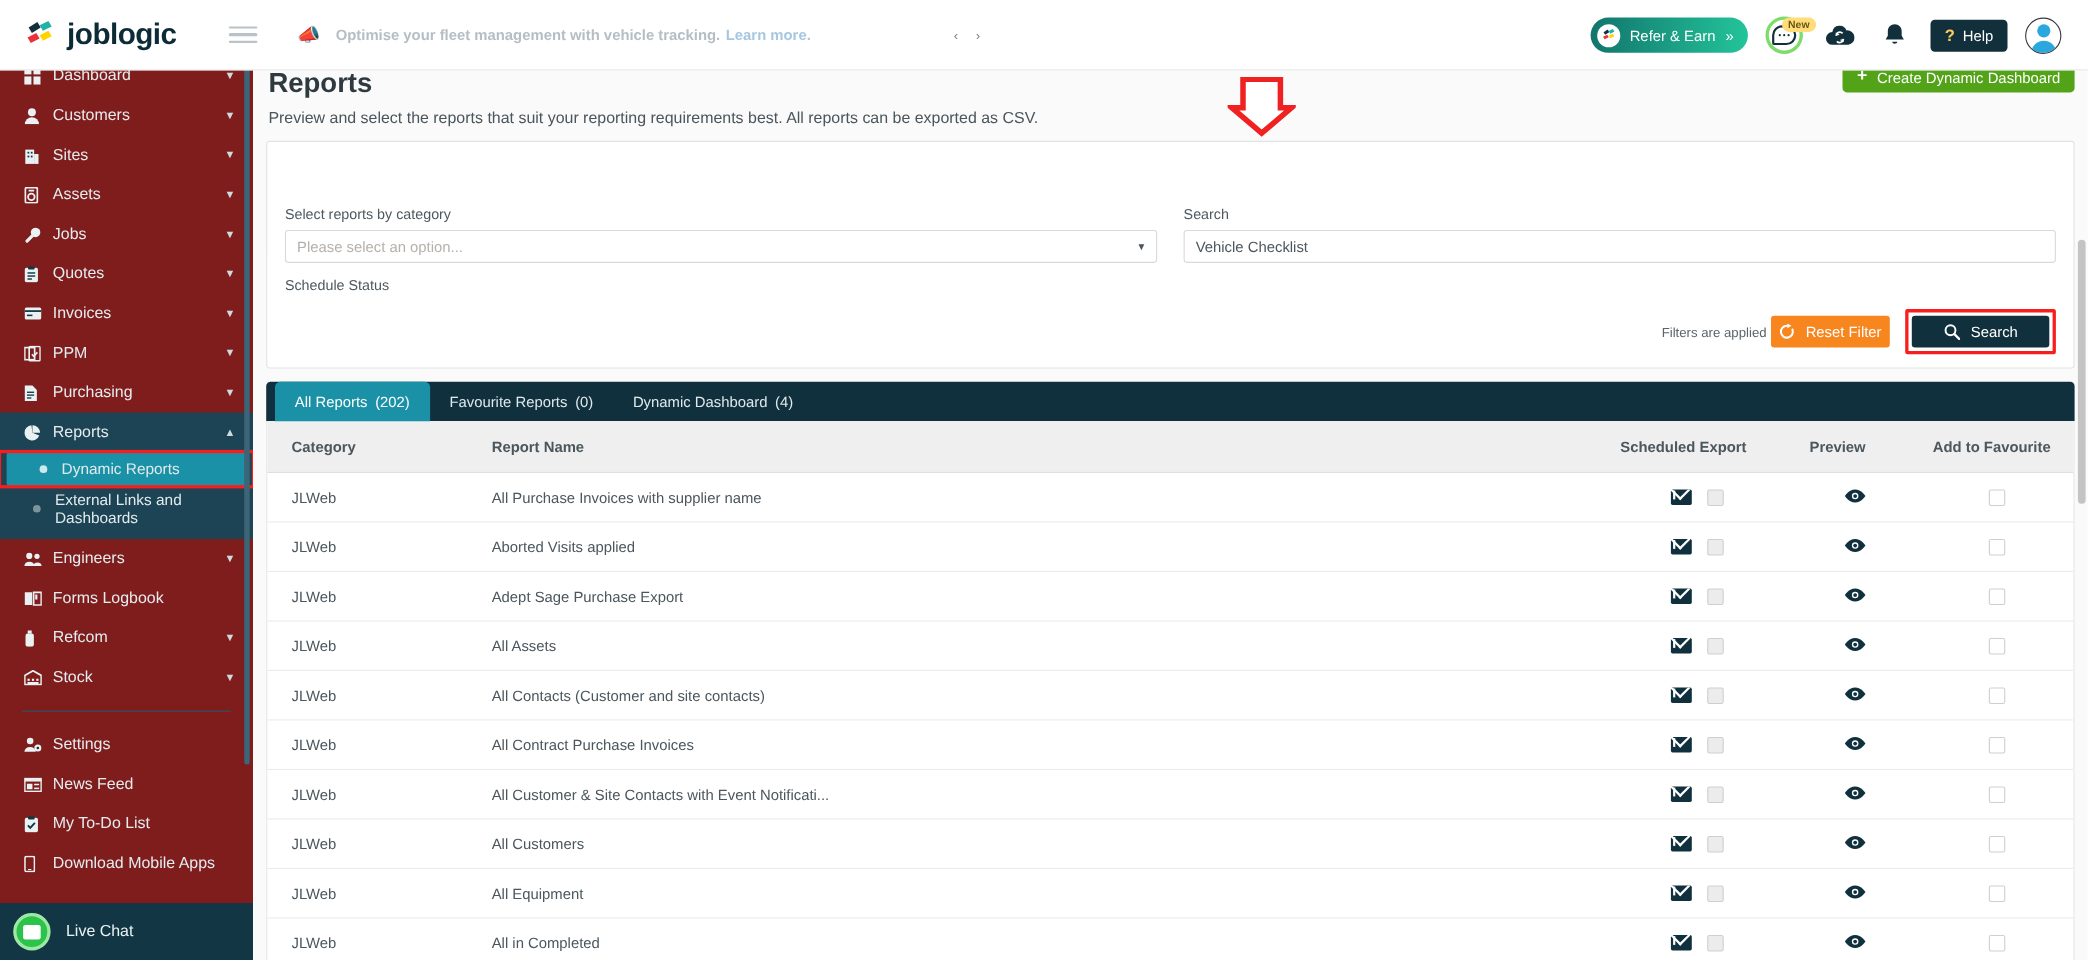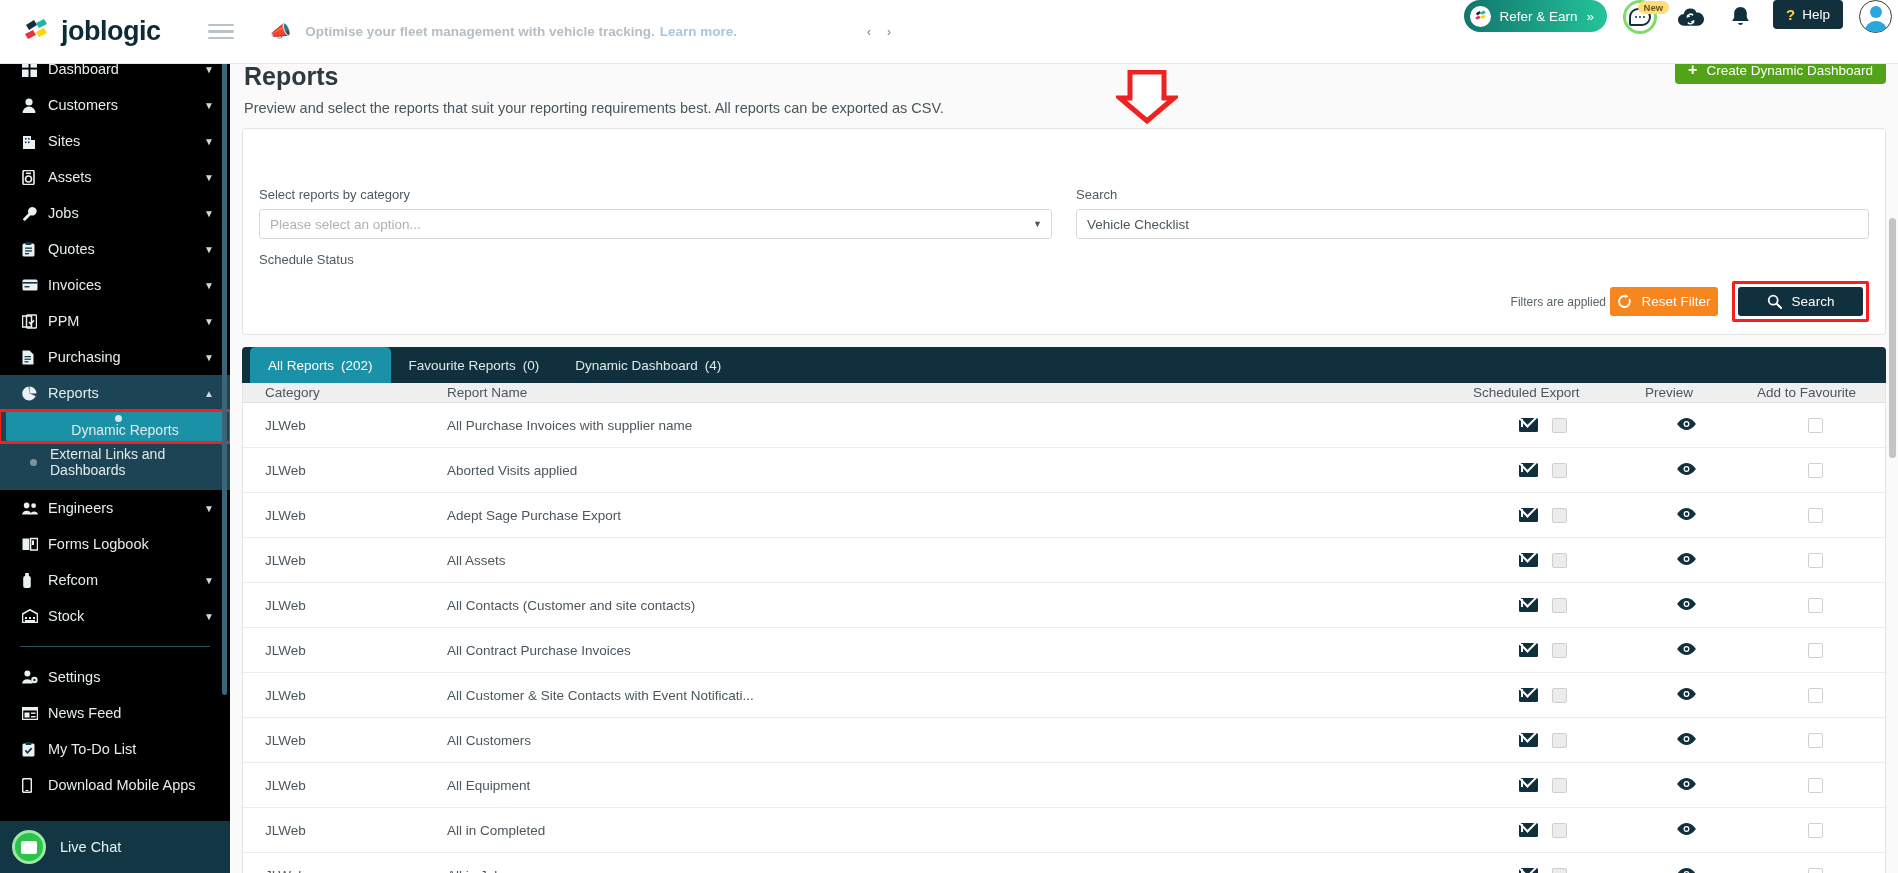--- a/index.html
+++ b/index.html
@@ -23,21 +23,21 @@
   .brand-text { font-size: 27px; font-weight: bold; color: #0d2b36; letter-spacing: -0.5px; }
   .hamburger { margin-left: 8px; width: 26px; cursor: pointer; }
   .hamburger span { display: block; height: 2.5px; background: #b9c2c7; margin: 4px 0; border-radius: 2px; }
 
   .announce { display: flex; align-items: center; margin-left: 36px; flex: 0 0 auto; }
   .announce-icon { font-size: 17px; color: #5a6a72; margin-right: 14px; }
   .announce-text { font-size: 13.5px; color: #b4bec4; font-weight: bold; }
   .announce-link { color: #a6c7e0; }
   .announce-nav { margin-left: 130px; display: flex; gap: 16px; color: #70808a; font-size: 12px; }
 
-  .topright { position: absolute; right: 6px; top: 0; height: 64px; display: flex; align-items: flex-start; gap: 16px; }
+  .topright { position: absolute; right: 24px; top: 0; height: 64px; display: flex; align-items: center; gap: 16px; }
   .refer-btn {
     display: flex; align-items: center; gap: 9px;
     background: linear-gradient(90deg, #12756d 0%, #23c49a 100%);
     color: #fff; border-radius: 18px; height: 32px; padding: 0 13px 0 6px;
     font-size: 13.5px; cursor: pointer; white-space: nowrap;
   }
   .refer-dot { width: 21px; height: 21px; border-radius: 50%; background: #fff; display:flex; align-items:center; justify-content:center;}
   .ico-btn { position: relative; width: 34px; height: 34px; display: flex; align-items: center; justify-content: center; cursor: pointer; }
   .chat-ring {
     width: 34px; height: 34px; border-radius: 50%;
@@ -56,38 +56,38 @@
     font-size: 13.5px; cursor: pointer;
   }
   .help-q { color: #ffcd56; font-weight: bold; font-size: 15px; }
   .avatar { width: 33px; height: 33px; border-radius: 50%; background: #fff; border: 1.5px solid #3a3a3a; overflow: hidden; position: relative; cursor: pointer; }
   .avatar .head { position: absolute; left: 50%; top: 5px; transform: translateX(-50%); width: 12px; height: 12px; border-radius: 50%; background: #2aa7dd; }
   .avatar .body { position: absolute; left: 50%; bottom: -5px; transform: translateX(-50%); width: 23px; height: 16px; border-radius: 12px 12px 0 0; background: #2aa7dd; }
 
   
   .sidebar {
     position: absolute; top: 48px; left: 0; width: 230px; bottom: 0;
-    background: #000000; overflow: hidden; z-index: 30;
+    background: #7f1d1d; overflow: hidden; z-index: 30;
     border-top: 3px solid #0e2936;
   }
   .sb-scroll { position: absolute; top: 0; left: 0; right: 0; bottom: 0; }
   .sb-item {
     display: flex; align-items: center; height: 36px; padding: 0 16px 0 22px;
     color: #e5ecef; font-size: 14.5px; cursor: pointer; position: relative;
   }
   .sb-item .ic { width: 22px; font-size: 14px; color: #e9eff1; display: flex; align-items: center; }
   .sb-item .lbl { flex: 1; padding-left: 4px; }
   .sb-item .chev { font-size: 10px; color: #cfdade; }
   .sb-group { background: #1c4455; }
   .sb-sub {
     display: flex; align-items: center; min-height: 31px; padding: 4px 10px 4px 30px;
     font-size: 14px; color: #e2eaed; cursor: pointer; line-height: 1.15;
   }
   .sb-sub .bullet { width: 7px; height: 7px; border-radius: 50%; background: #7e949d; margin-right: 13px; flex: 0 0 auto; }
-  .sb-sub.active { background: #1a91a6; margin: 0 6px; border-radius: 3px; flex-direction: column; }
+  .sb-sub.active { background: #1a91a6; margin: 0 6px; border-radius: 3px; }
   .sb-sub.active .bullet { background: #cfe8ee; }
   .sb-highlight { outline: 3px solid #f81e1e; outline-offset: -1px; }
   .sb-divider { height: 1px; background: #2b5566; margin: 12px 20px; }
   .sb-track { position: absolute; right: 3px; top: 4px; width: 5px; bottom: 22px; }
   .sb-thumb { position: absolute; top: 0; width: 5px; height: 640px; border-radius: 3px; background: #3c6577; }
   .livechat {
     position: absolute; left: 0; bottom: 0; height: 52px; width: 230px;
     display: flex; align-items: center; padding-left: 12px; gap: 14px;
     color: #eaf2f4; font-size: 14.5px; background: #133644;
   }
@@ -141,21 +141,21 @@
   
   .panel { margin: 12px 12px 0 12px; }
   .tabs { display: flex; background: #11303d; border-radius: 4px 4px 0 0; height: 36px; align-items: stretch; padding-left: 8px; }
   .tab {
     display: flex; align-items: center; gap: 7px; padding: 0 18px;
     color: #dfe9ec; font-size: 13.5px; cursor: pointer;
   }
   .tab.active { background: #1a91a6; color: #fff; border-radius: 5px 5px 0 0; }
   .tbl { background: #fff; border: 1px solid #e6e6e6; border-top: none; }
   .tr { display: flex; align-items: center; height: 45px; border-bottom: 1px solid #ececec; font-size: 13.5px; color: #4b565d; }
-  .thead { background: #efefef; height: 20px; color: #4b565d; border-bottom: 1px solid #e0e0e0; }
+  .thead { background: #efefef; height: 47px; color: #4b565d; border-bottom: 1px solid #e0e0e0; font-weight: bold; }
   .c-cat { width: 200px; padding-left: 22px; flex: 0 0 auto; }
   .c-name { flex: 1 1 auto; padding-left: 4px; }
   .c-sched { width: 168px; flex: 0 0 auto; display: flex; align-items: center; justify-content: center; gap: 14px; }
   .c-prev { width: 118px; flex: 0 0 auto; display: flex; align-items: center; justify-content: center; }
   .c-fav { width: 140px; flex: 0 0 auto; display: flex; align-items: center; justify-content: center; }
   .thead .c-sched, .thead .c-prev, .thead .c-fav { justify-content: flex-start; }
   .thead .c-sched { padding-left: 14px; }
   .thead .c-prev { padding-left: 18px; }
   .thead .c-fav { padding-left: 12px; }
   .env { width: 19px; height: 14px; background: #11303d; border-radius: 1.5px; position: relative; cursor: pointer; }

